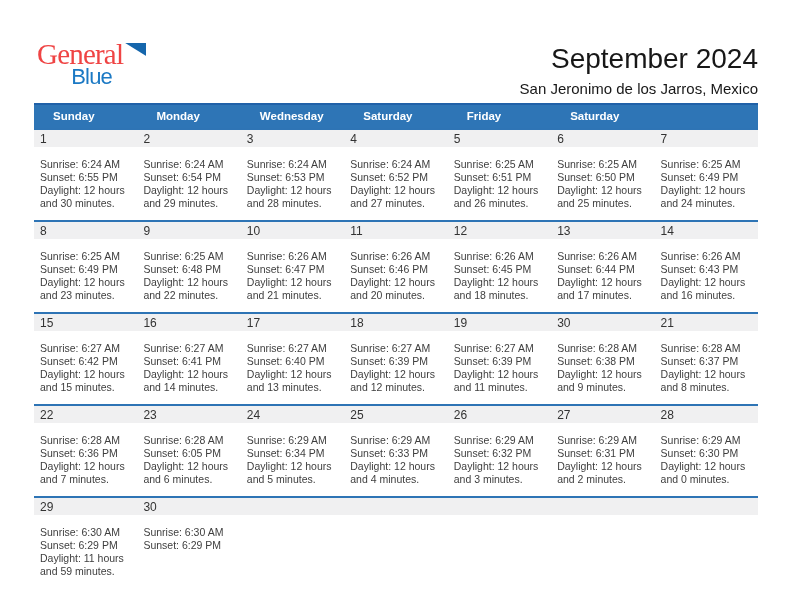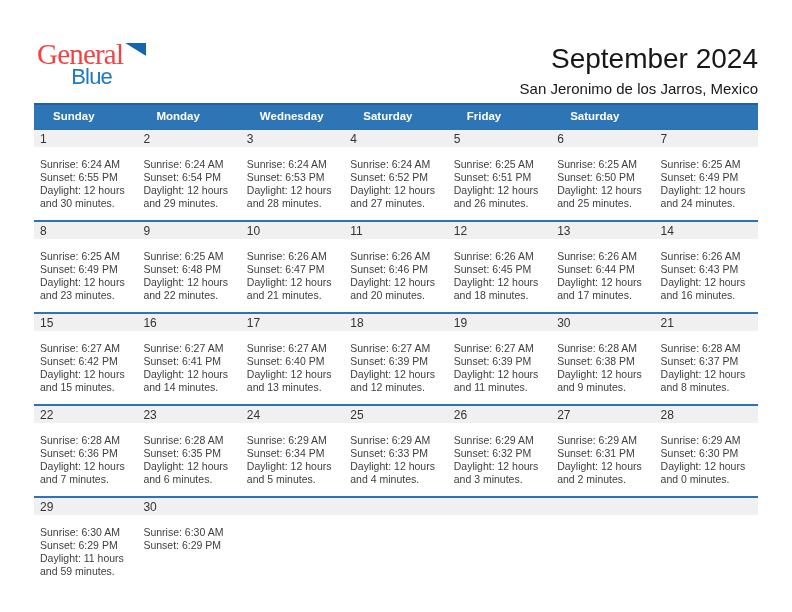--- a/index.html
+++ b/index.html
@@ -237,21 +237,21 @@
       <div class="info">
         <div class="ln">Sunrise: 6:28 AM</div>
         <div class="ln">Sunset: 6:36 PM</div>
         <div class="ln">Daylight: 12 hours and 7 minutes.</div>
       </div>
     </div>
     <div class="cell">
       <div class="num">23</div>
       <div class="info">
         <div class="ln">Sunrise: 6:28 AM</div>
-        <div class="ln">Sunset: 6:35 PM</div>
+        <div class="ln">Sunset: 6:05 PM</div>
         <div class="ln">Daylight: 12 hours and 6 minutes.</div>
       </div>
     </div>
     <div class="cell">
       <div class="num">24</div>
       <div class="info">
         <div class="ln">Sunrise: 6:29 AM</div>
         <div class="ln">Sunset: 6:34 PM</div>
         <div class="ln">Daylight: 12 hours and 5 minutes.</div>
       </div>

